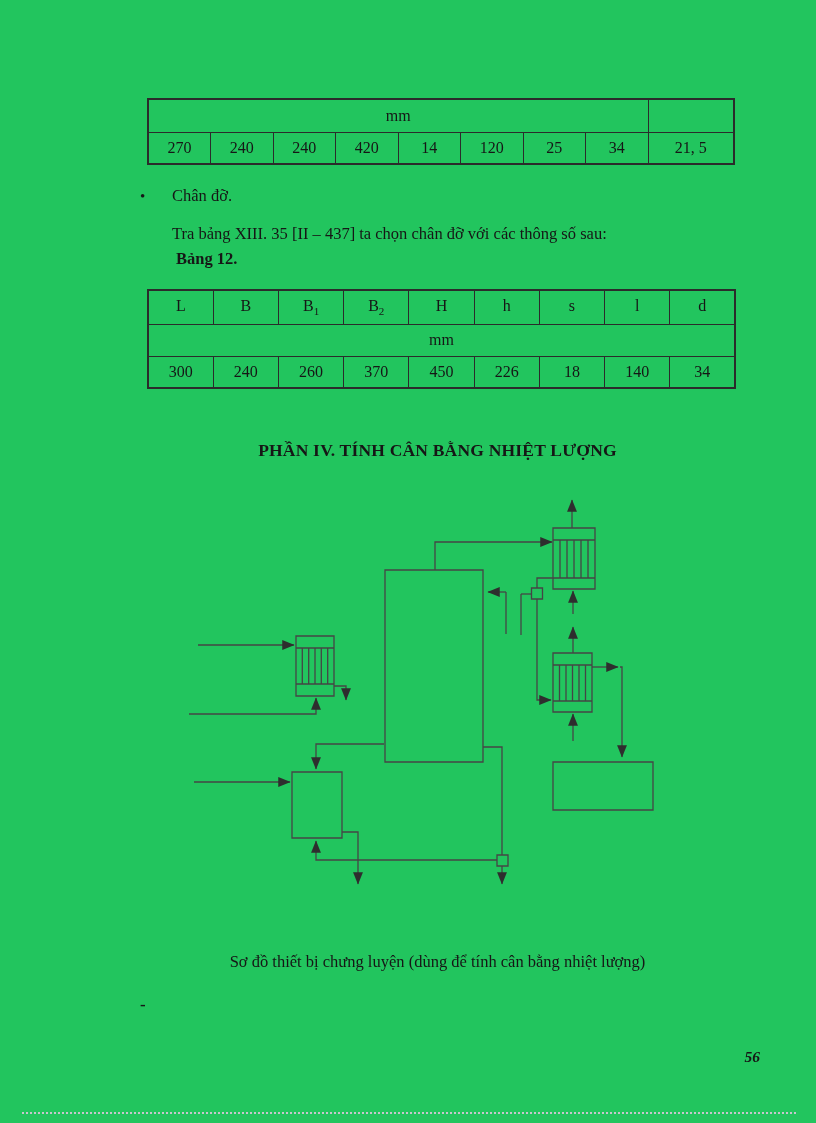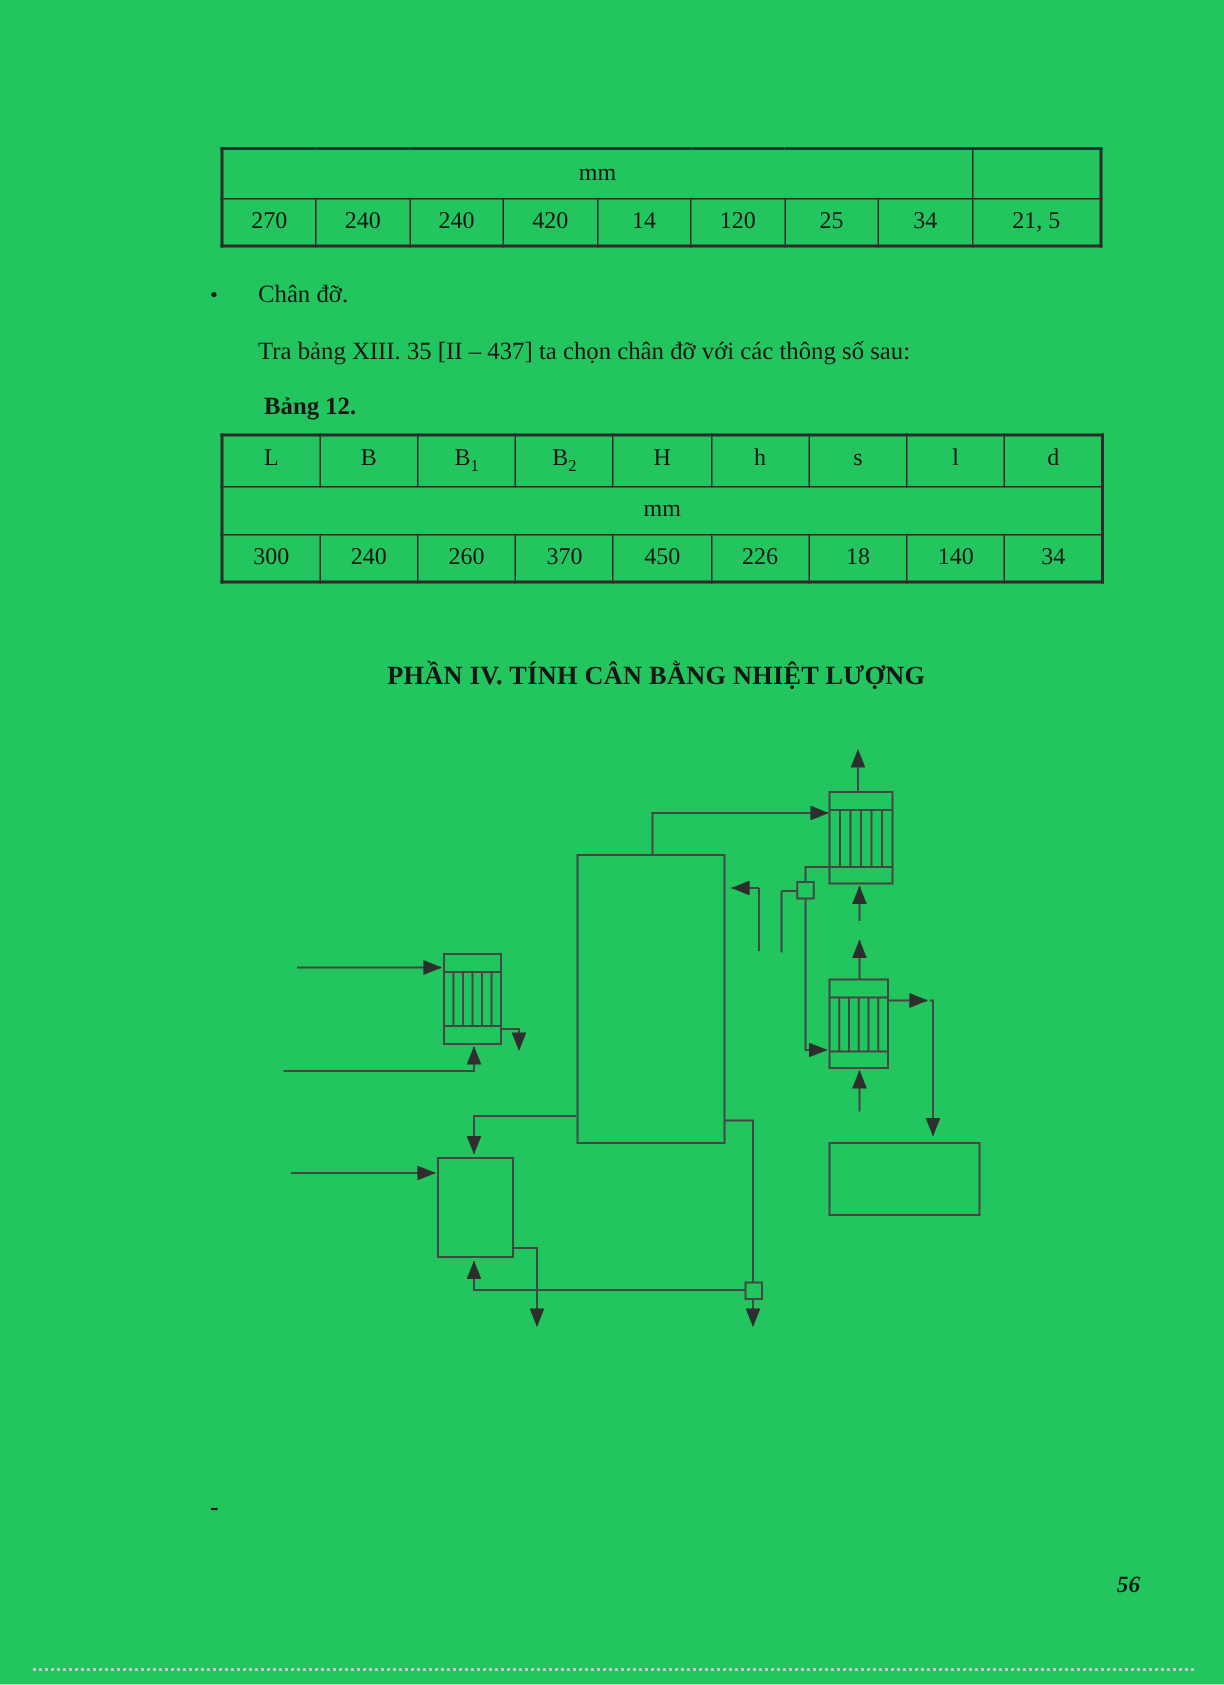--- a/index.html
+++ b/index.html
@@ -19,21 +19,21 @@
   .t1 tr.r-data { height:32px; }
   .t2 { left:147px; top:289px; width:589px; }
   .t2 tr.r-head { height:34px; }
   .t2 tr.r-unit { height:32px; }
   .t2 tr.r-data { height:32px; }
   table.dim sub { font-size:11px; line-height:1; }
   
   .bullet-line { position:absolute; left:140px; top:186px; font-size:16.5px; }
   .bullet-line .marker { display:inline-block; width:32px; font-size:15px; }
   .para1   { position:absolute; left:135px; top:224px; font-size:16.5px;margin-left:37px; }
-  .bang12  { position:absolute; left:176px; top:261px; font-size:16.5px; font-weight:bold; }
+  .bang12  { position:absolute; left:176px; top:249px; font-size:16.5px; font-weight:bold; }
   .title   { position:absolute; left:135px; top:440px; width:605px; text-align:center;
              font-size:17.5px; font-weight:bold; letter-spacing:.2px; }
   .fig-caption { position:absolute; left:135px; top:952px; width:605px; text-align:center;
              font-size:16.5px; }
   .p2-dash { position:absolute; left:140px; top:995px; font-size:17px; font-weight:bold; }
   .p2-l1   { position:absolute; left:175px; top:995px; width:566px; font-size:17px;
              font-weight:bold; text-align:justify; text-align-last:justify; }
   .p2-l2   { position:absolute; left:138px; top:1027px; width:554px; font-size:17px;
              font-weight:bold; text-align:justify; text-align-last:justify;
              border-bottom:2px solid #1b1b1b; padding-bottom:5px; }
@@ -202,20 +202,21 @@
     <rect x="292" y="772" width="50" height="66"></rect>
     <line x1="194" y1="782" x2="290" y2="782" marker-end="url(#arr)"></line>
     <polyline points="342,832 358,832 358,884" marker-end="url(#arr)"></polyline>
 
     <polyline points="497,860 316,860 316,841" marker-end="url(#arr)"></polyline>
     <polyline points="483,747 502,747 502,855"></polyline>
     <rect x="497" y="855" width="11" height="11"></rect>
     <line x1="502" y1="866" x2="502" y2="884" marker-end="url(#arr)"></line>
   </svg>
 
+  <div class="fig-caption">Sơ đồ thiết bị chưng luyện (dùng để tính cân bằng nhiệt lượng)</div>
 
   <div class="p2-dash">-</div>
 
   <div class="page-number">56</div>
 
   <div class="bottom-rule"></div>
 
 </div>
 
 </body></html>

